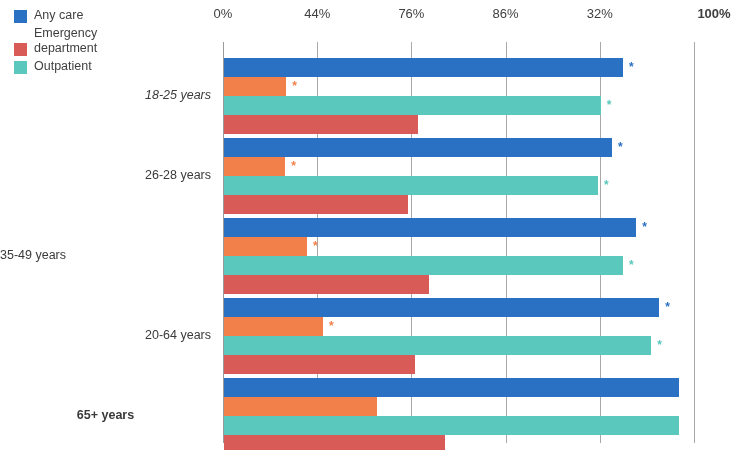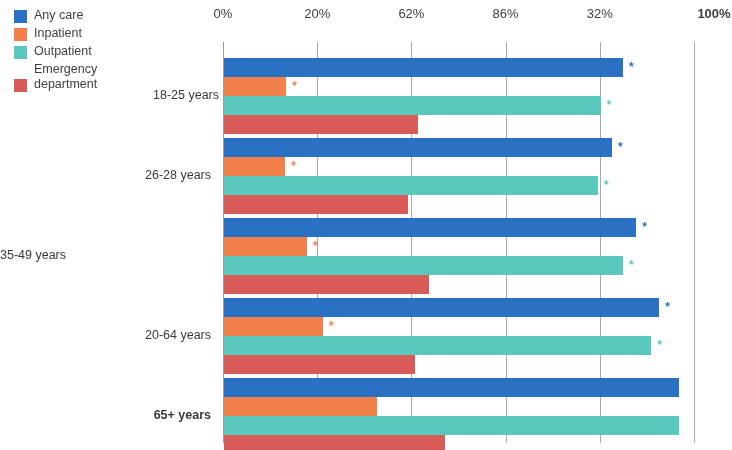--- a/index.html
+++ b/index.html
@@ -100,49 +100,45 @@
 </style>
 </head>
 <body>
 
 <div id="legend">
   <div class="legend-row">
     <span class="legend-swatch" style="background: rgb(42, 113, 196);"></span>
     <span class="legend-label">Any care</span>
   </div>
   <div class="legend-row">
-    <span class="legend-swatch" style="background: rgb(242, 128, 75);"></span>
-    <span class="legend-label">Inpatient</span>
+    <span class="legend-swatch" style="background: rgb(217, 91, 88);"></span>
+    <span class="legend-label">Emergency
+department</span>
   </div>
   <div class="legend-row">
     <span class="legend-swatch" style="background: rgb(91, 200, 189);"></span>
     <span class="legend-label">Outpatient</span>
   </div>
-  <div class="legend-row">
-    <span class="legend-swatch" style="background: rgb(217, 91, 88);"></span>
-    <span class="legend-label">Emergency
-department</span>
-  </div>
 </div>
 
 <div id="xticks">
     <div class="xtick" style="left: 223px;">0%</div>
-    <div class="xtick" style="left: 317.2px;">20%</div>
-    <div class="xtick" style="left: 411.4px;">62%</div>
+    <div class="xtick" style="left: 317.2px;">44%</div>
+    <div class="xtick" style="left: 411.4px;">76%</div>
     <div class="xtick" style="left: 505.6px;">86%</div>
     <div class="xtick" style="left: 599.8px;">32%</div>
     <div class="xtick" style="left: 714px; font-weight: bold;">100%</div>
   </div>
 
 <div id="catlabels">
-    <div class="cat-label" style="left: 8px; width: 211px; top: 88px; position: absolute; text-align: right;">18-25 years</div>
+    <div class="cat-label" style="left: 0px; width: 211px; top: 88px; position: absolute; text-align: right; font-style: italic;">18-25 years</div>
     <div class="cat-label" style="left: 0px; width: 211px; top: 168px; position: absolute; text-align: right;">26-28 years</div>
     <div class="cat-label" style="left: 0px; width: 211px; top: 248px; position: absolute; text-align: left;">35-49 years</div>
     <div class="cat-label" style="left: 0px; width: 211px; top: 328px; position: absolute; text-align: right;">20-64 years</div>
-    <div class="cat-label bold" style="left: 0px; width: 211px; top: 408px; position: absolute; text-align: right;">65+ years</div>
+    <div class="cat-label bold" style="left: 0px; width: 211px; top: 408px; position: absolute; text-align: center;">65+ years</div>
   </div>
 
 <div id="plot">
   <div id="gridlines">
       <div class="gridline axis" style="left: 0px;"></div>
       <div class="gridline" style="left: 94.2px;"></div>
       <div class="gridline" style="left: 188.4px;"></div>
       <div class="gridline" style="left: 282.6px;"></div>
       <div class="gridline" style="left: 376.8px;"></div>
       <div class="gridline" style="left: 471px;"></div>

